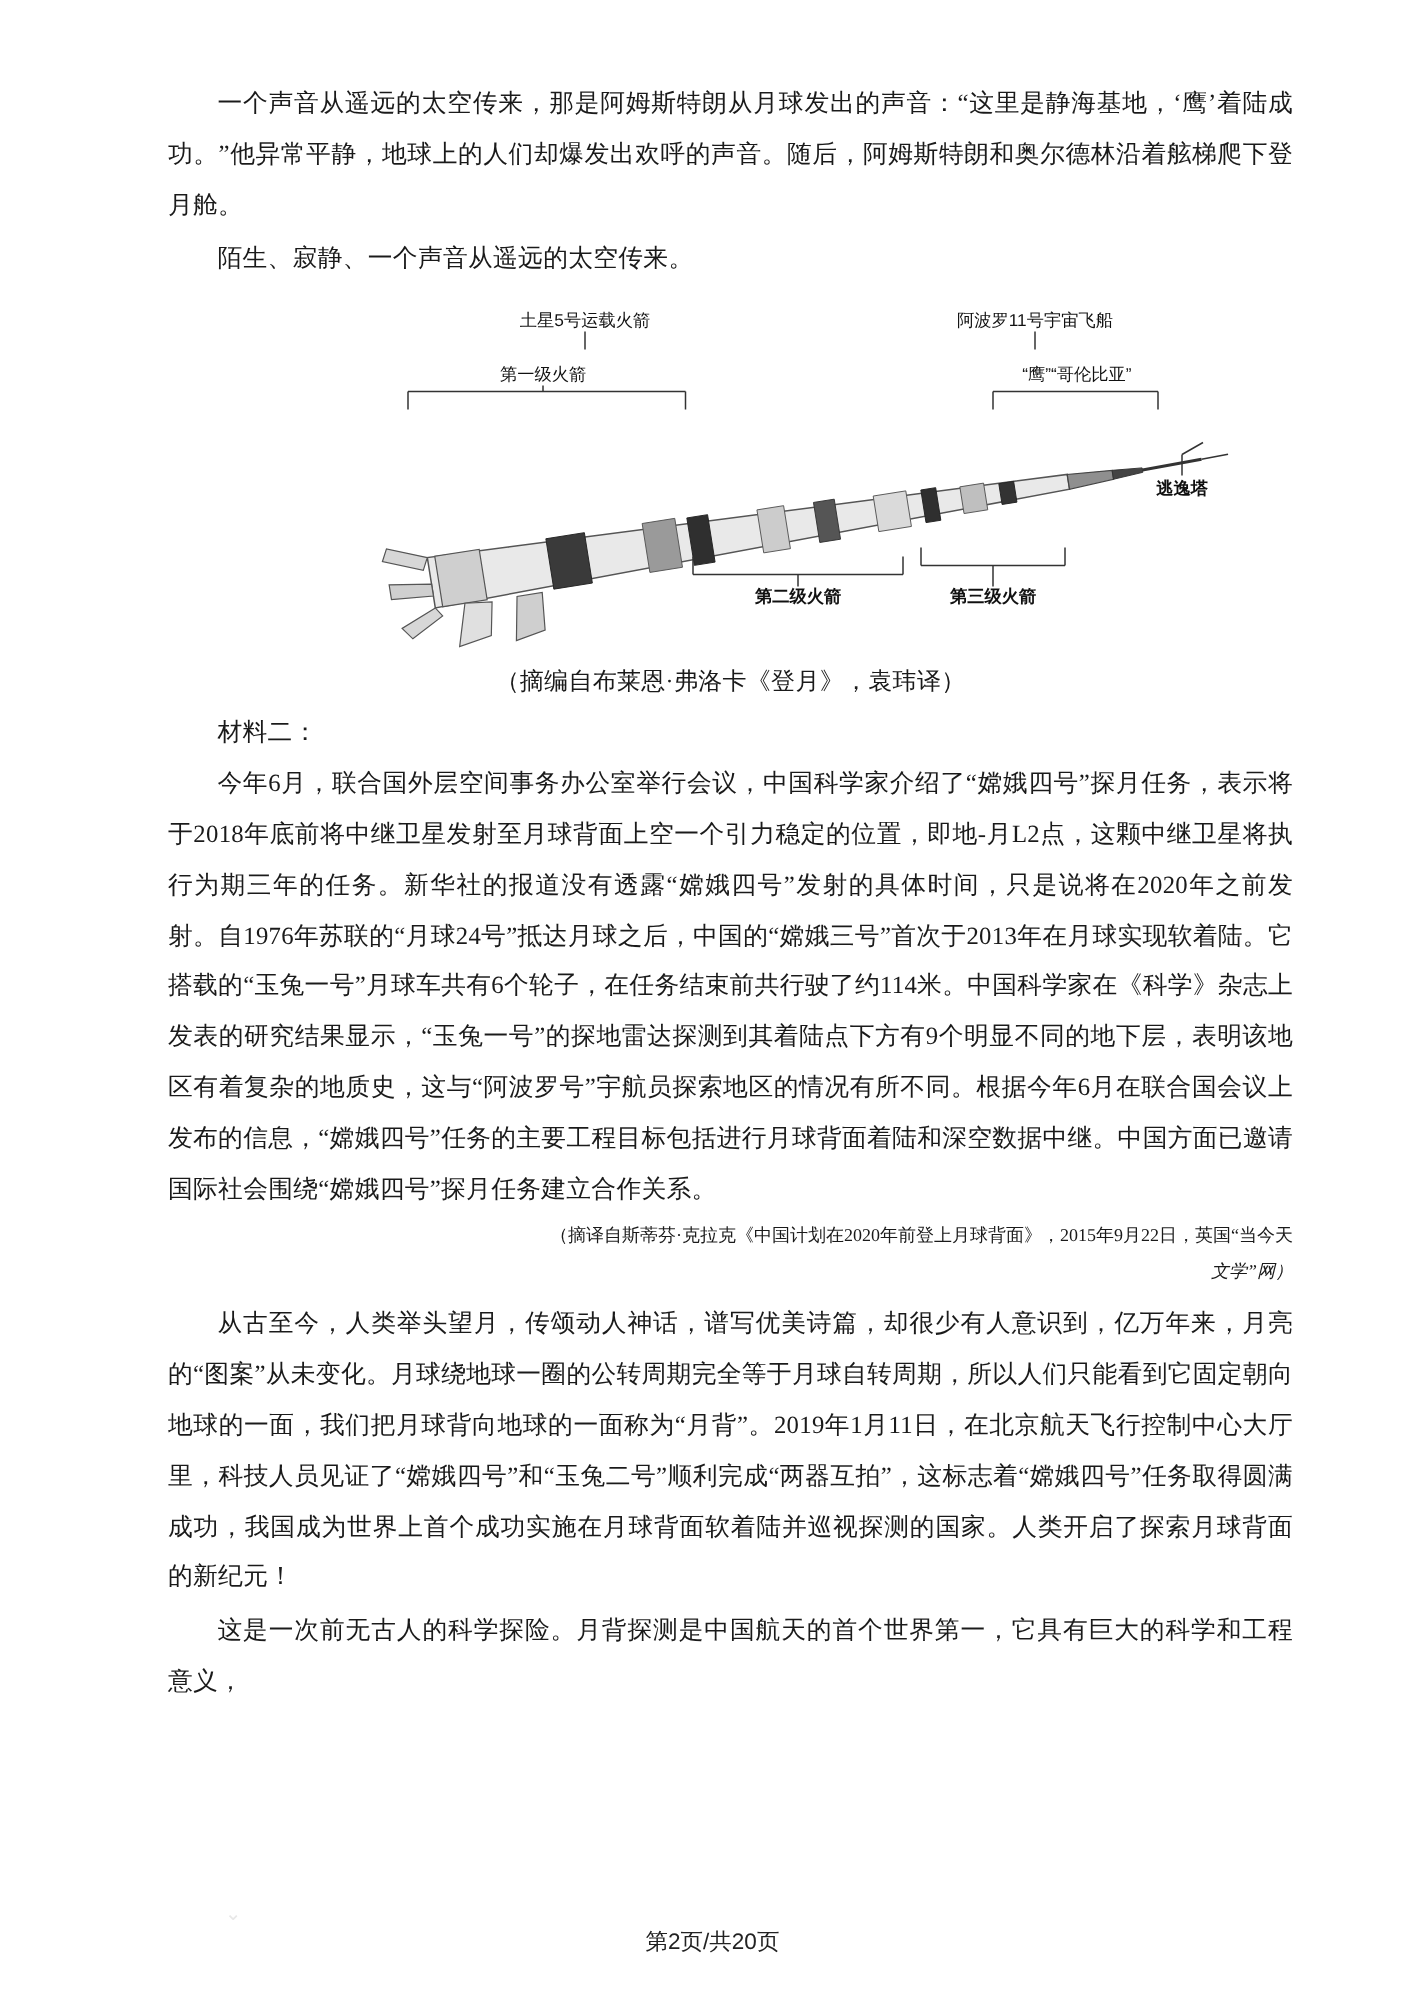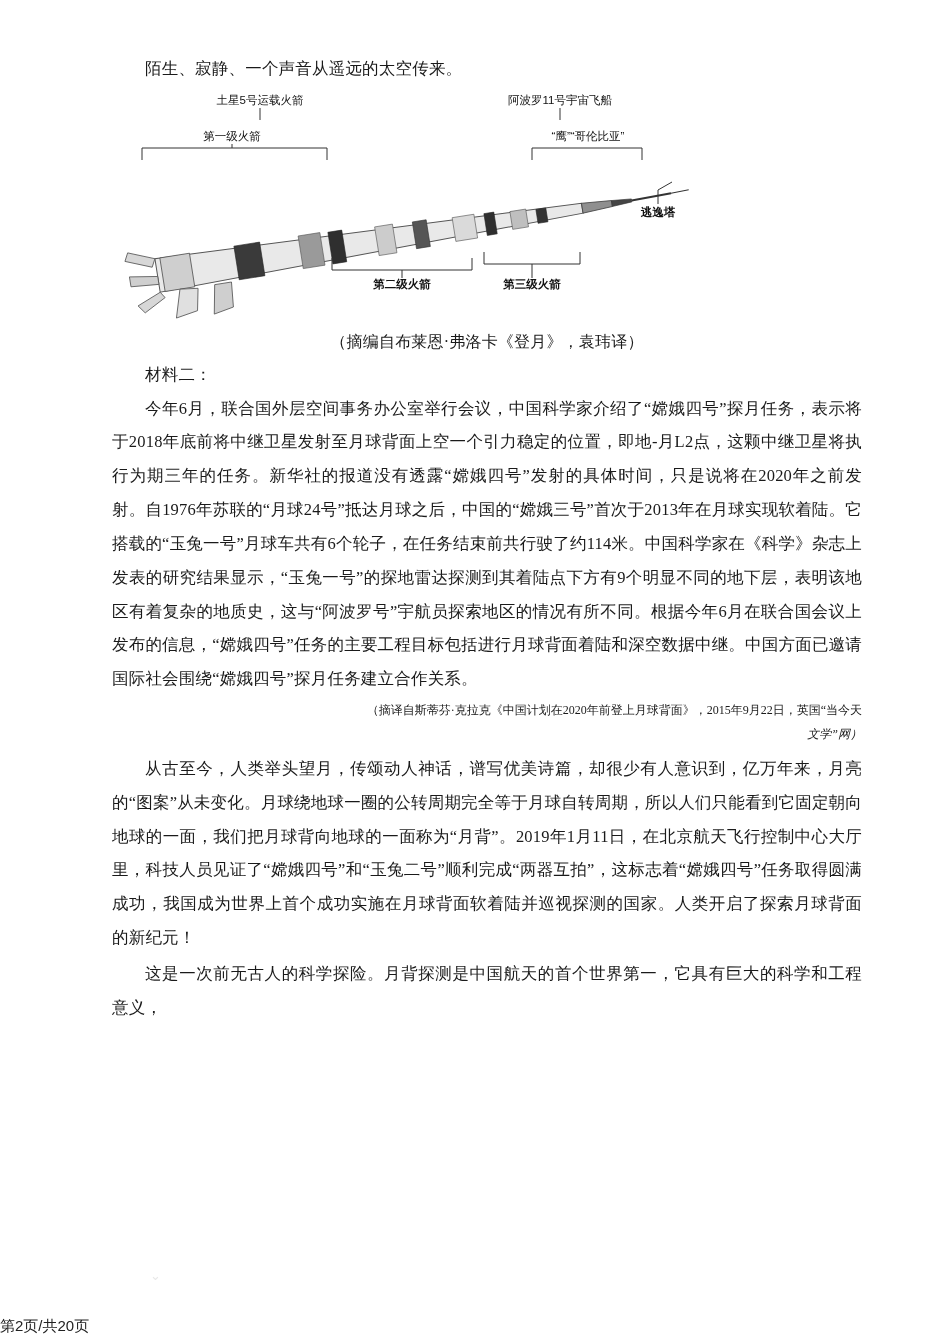--- a/index.html
+++ b/index.html
@@ -37,41 +37,41 @@
     font-size: 16px;
     line-height: 2.0;
     margin-top: 4px;
   }
   .label {
     font-size: 16.5px;
     line-height: 2.05;
     text-indent: 2em;
   }
   .figure-wrap {
-    margin: 4px 0 6px 0;
+    margin: 14px 0 6px 0;
     display: flex;
-    justify-content: flex-start;
+    justify-content: flex-end;
   }
   .figure {
     width: 620px;
     height: 230px;
   }
   .src-block {
     font-size: 12px;
     line-height: 2.0;
     text-align: right;
     margin: 2px 0 6px 0;
   }
   .src-block .line2 { display: block; font-style: italic; }
   .footer {
     position: absolute;
-    bottom: 8px;
+    bottom: 40px;
     left: 0;
     width: 950px;
-    text-align: left;
+    text-align: center;
     font-size: 15px;
     font-family: "Liberation Sans", sans-serif;
     color: #222;
   }
   .watermark {
     position: absolute;
     left: 150px;
     bottom: 60px;
     font-size: 13px;
     color: #e8e8e8;
@@ -88,20 +88,21 @@
     font-size: 11.5px;
     fill: #111;
     font-weight: bold;
   }
 </style>
 </head>
 <body>
 
 <div class="page">
 
+  <p class="indent2 para-block">一个声音从遥远的太空传来，那是阿姆斯特朗从月球发出的声音：“这里是静海基地，‘鹰’着陆成功。”他异常平静，地球上的人们却爆发出欢呼的声音。随后，阿姆斯特朗和奥尔德林沿着舷梯爬下登月舱。</p>
 
   <p class="indent2 para-block">陌生、寂静、一个声音从遥远的太空传来。</p>
 
   <div class="figure-wrap">
     <svg class="figure" viewBox="0 0 620 230" xmlns="http://www.w3.org/2000/svg">
 
       <text class="fig-label" x="148" y="14" text-anchor="middle">土星5号运载火箭</text>
       <text class="fig-label" x="448" y="14" text-anchor="middle">阿波罗11号宇宙飞船</text>
 
       <line x1="148" y1="18" x2="148" y2="30" stroke="#333" stroke-width="1"></line>

